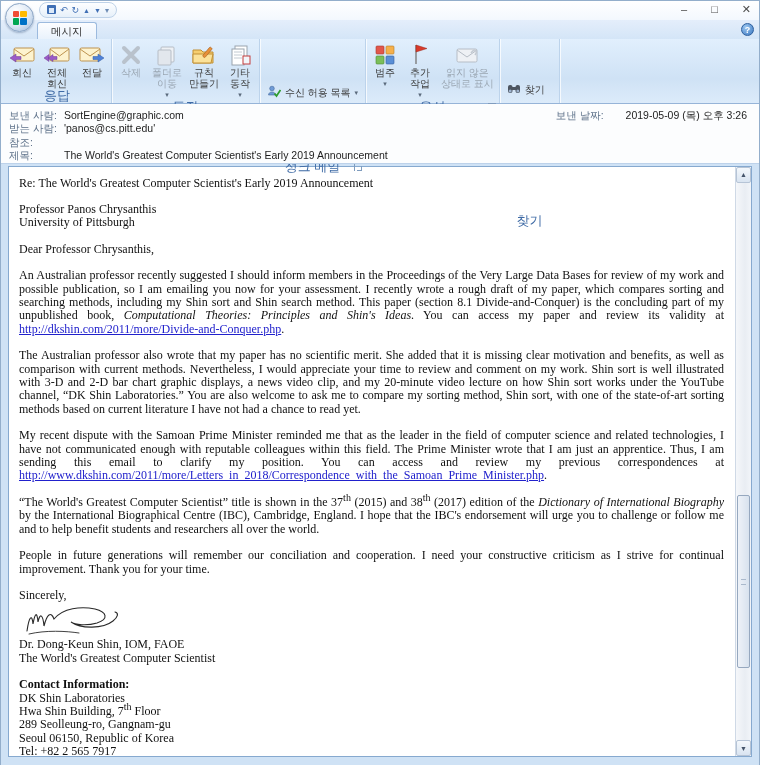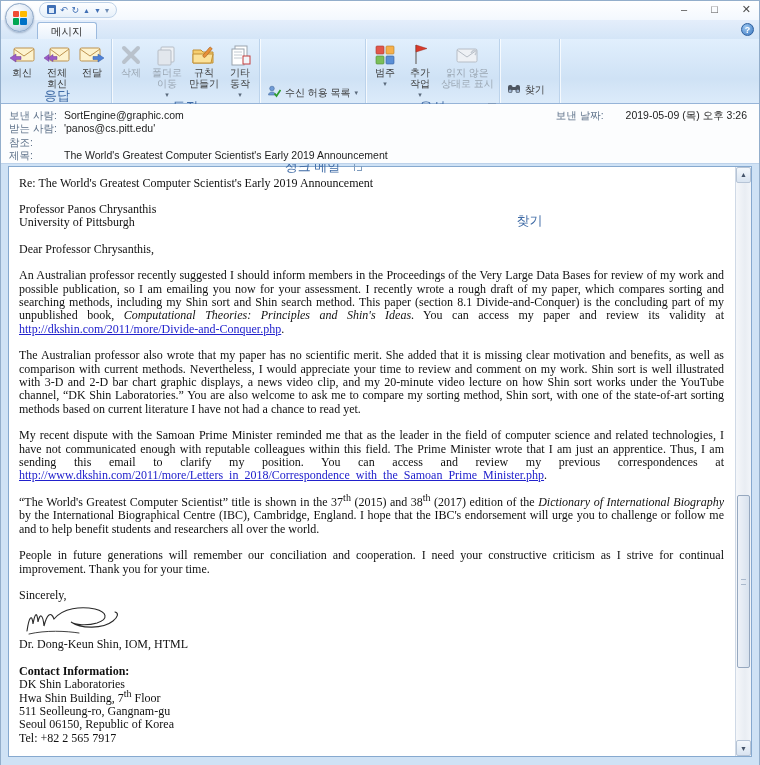--- a/index.html
+++ b/index.html
@@ -435,22 +435,22 @@
         <div class="para"><span>My recent dispute with the Samoan Prime Minister reminded me that as the leader in the field of computer science and related technologies, I have not communicated enough with reputable colleagues within this field. The Prime Minister wrote that I am just an apprentice. Thus, I am sending this email to clarify my position. You can access and review my previous correspondences at </span><a>http://www.dkshin.com/2011/more/Letters_in_2018/Correspondence_with_the_Samoan_Prime_Minister.php</a><span>.</span></div>
         <div class="para"><span>“The World's Greatest Computer Scientist” title is shown in the 37</span><span class="sup">th</span><span> (2015) and 38</span><span class="sup">th</span><span> (2017) edition of the </span><span class="i">Dictionary of International Biography</span><span> by the International Biographical Centre (IBC), Cambridge, England. I hope that the IBC's endorsement will urge you to challenge or follow me and to help benefit students and researchers all over the world.</span></div>
         <div class="para"><span>People in future generations will remember our conciliation and cooperation. I need your constructive criticism as I strive for continual improvement. Thank you for your time.</span></div>
         <div class="para"><span>Sincerely,</span></div>
   <div class="sig-block">
     <svg width="110" height="33" viewBox="0 0 110 33">
       <path d="M6,27 C8,13 11,9 12,20 C14,9 16,7 17,18 C19,8 22,11 23,22 C26,10 30,7 33,15 C42,4 60,2 74,5 C86,8 88,15 76,19 C66,22 54,21 50,18 C60,25 82,25 92,17 C97,13 98,9 94,8" stroke="#2a2a2a" fill="none" stroke-width="1.1" stroke-linecap="round"></path>
       <path d="M8,30 C25,26 45,27 58,29" stroke="#2a2a2a" fill="none" stroke-width="0.9" stroke-linecap="round"></path>
     </svg>
   </div>
-<div class="para tight"><span>Dr. Dong-Keun Shin, IOM, HTML</span><br></div>
-        <div class="para"><span class="b">Contact Information:</span><br><span>DK Shin Laboratories</span><br><span>Hwa Shin Building, 7</span><span class="sup">th</span><span> Floor</span><br><span>511 Seolleung-ro, Gangnam-gu</span><br><span>Seoul 06150, Republic of Korea</span><br><span>Tel: +82 2 565 7917</span><br><br><br><br></div>
+<div class="para tight"><span>Dr. Dong-Keun Shin, IOM, FAOE</span><br><span>The World's Greatest Computer Scientist</span></div>
+        <div class="para"><span class="b">Contact Information:</span><br><span>DK Shin Laboratories</span><br><span>Hwa Shin Building, 7</span><span class="sup">th</span><span> Floor</span><br><span>289 Seolleung-ro, Gangnam-gu</span><br><span>Seoul 06150, Republic of Korea</span><br><span>Tel: +82 2 565 7917</span><br><br><br><br></div>
       </div>
     <div class="scrollbar">
       <div class="sb-btn">▲</div>
       <div class="sb-track">
         <div class="sb-thumb"></div>
       </div>
       <div class="sb-btn">▼</div>
     </div>
   </div>
 

